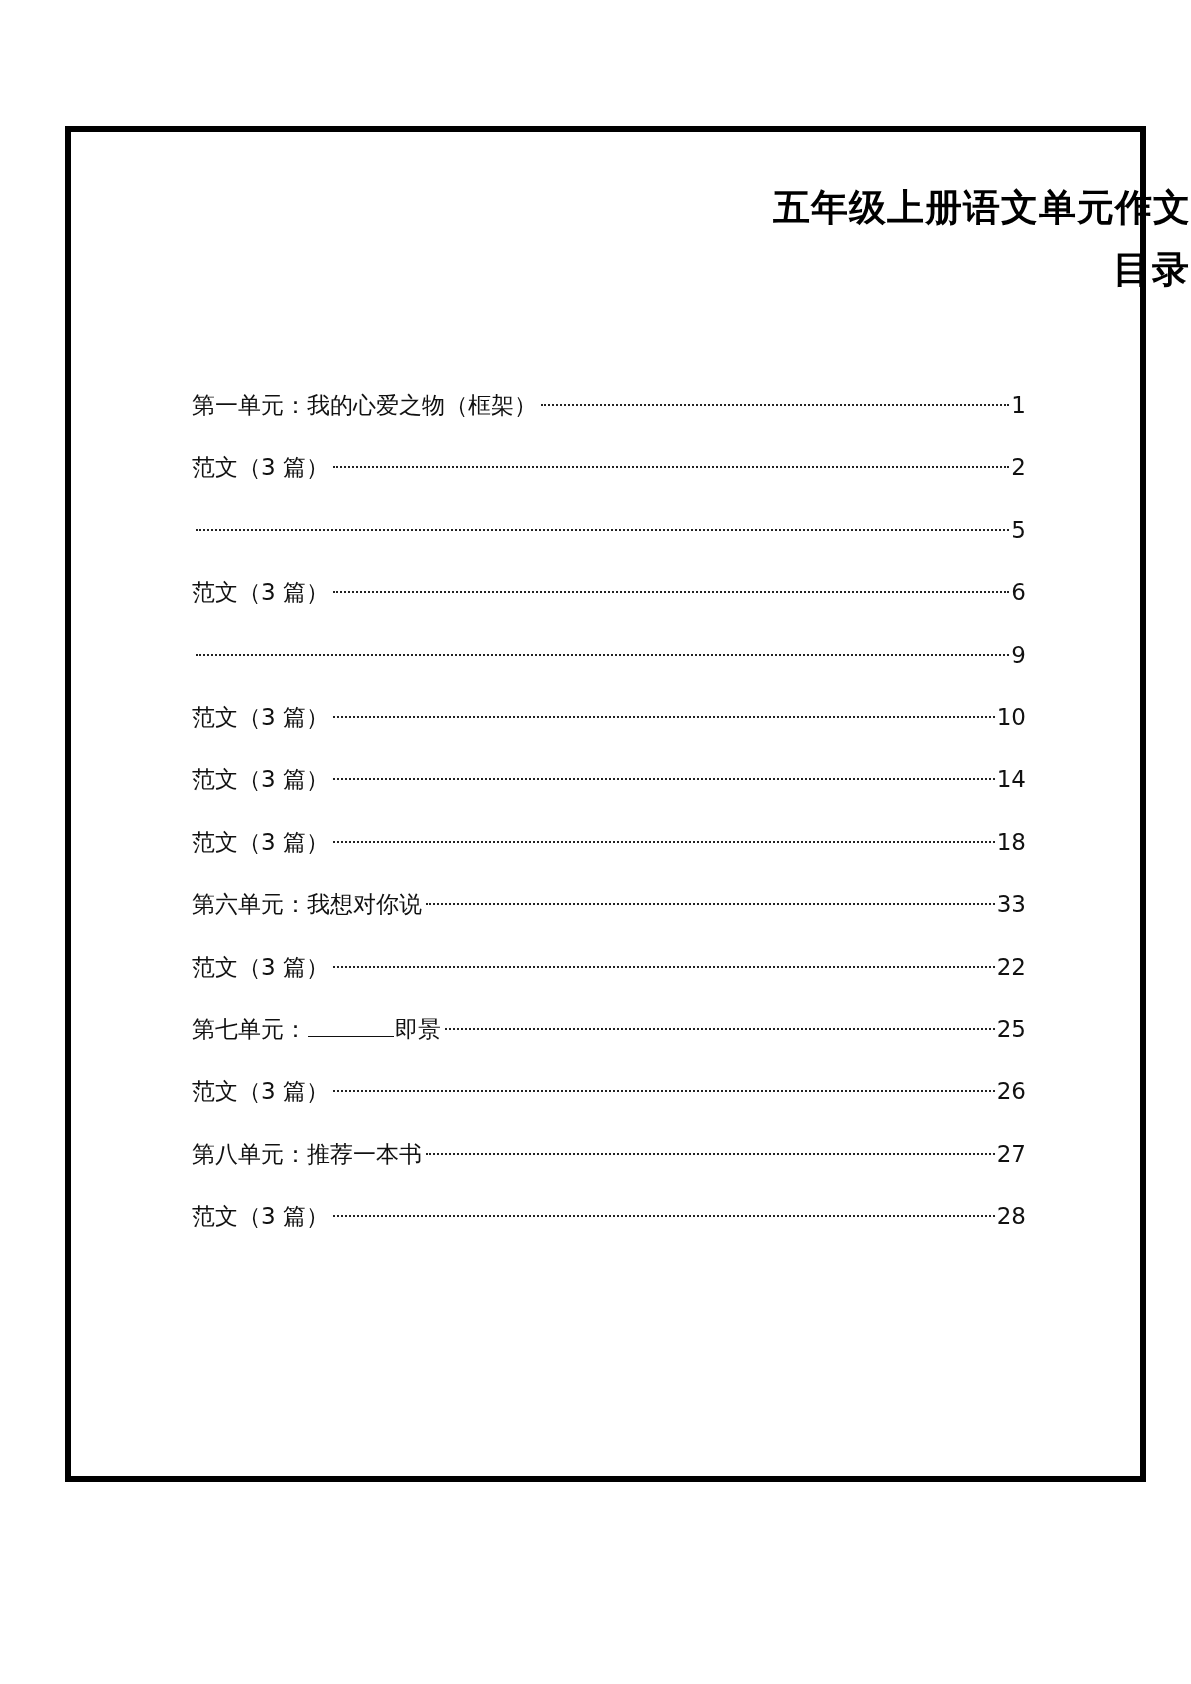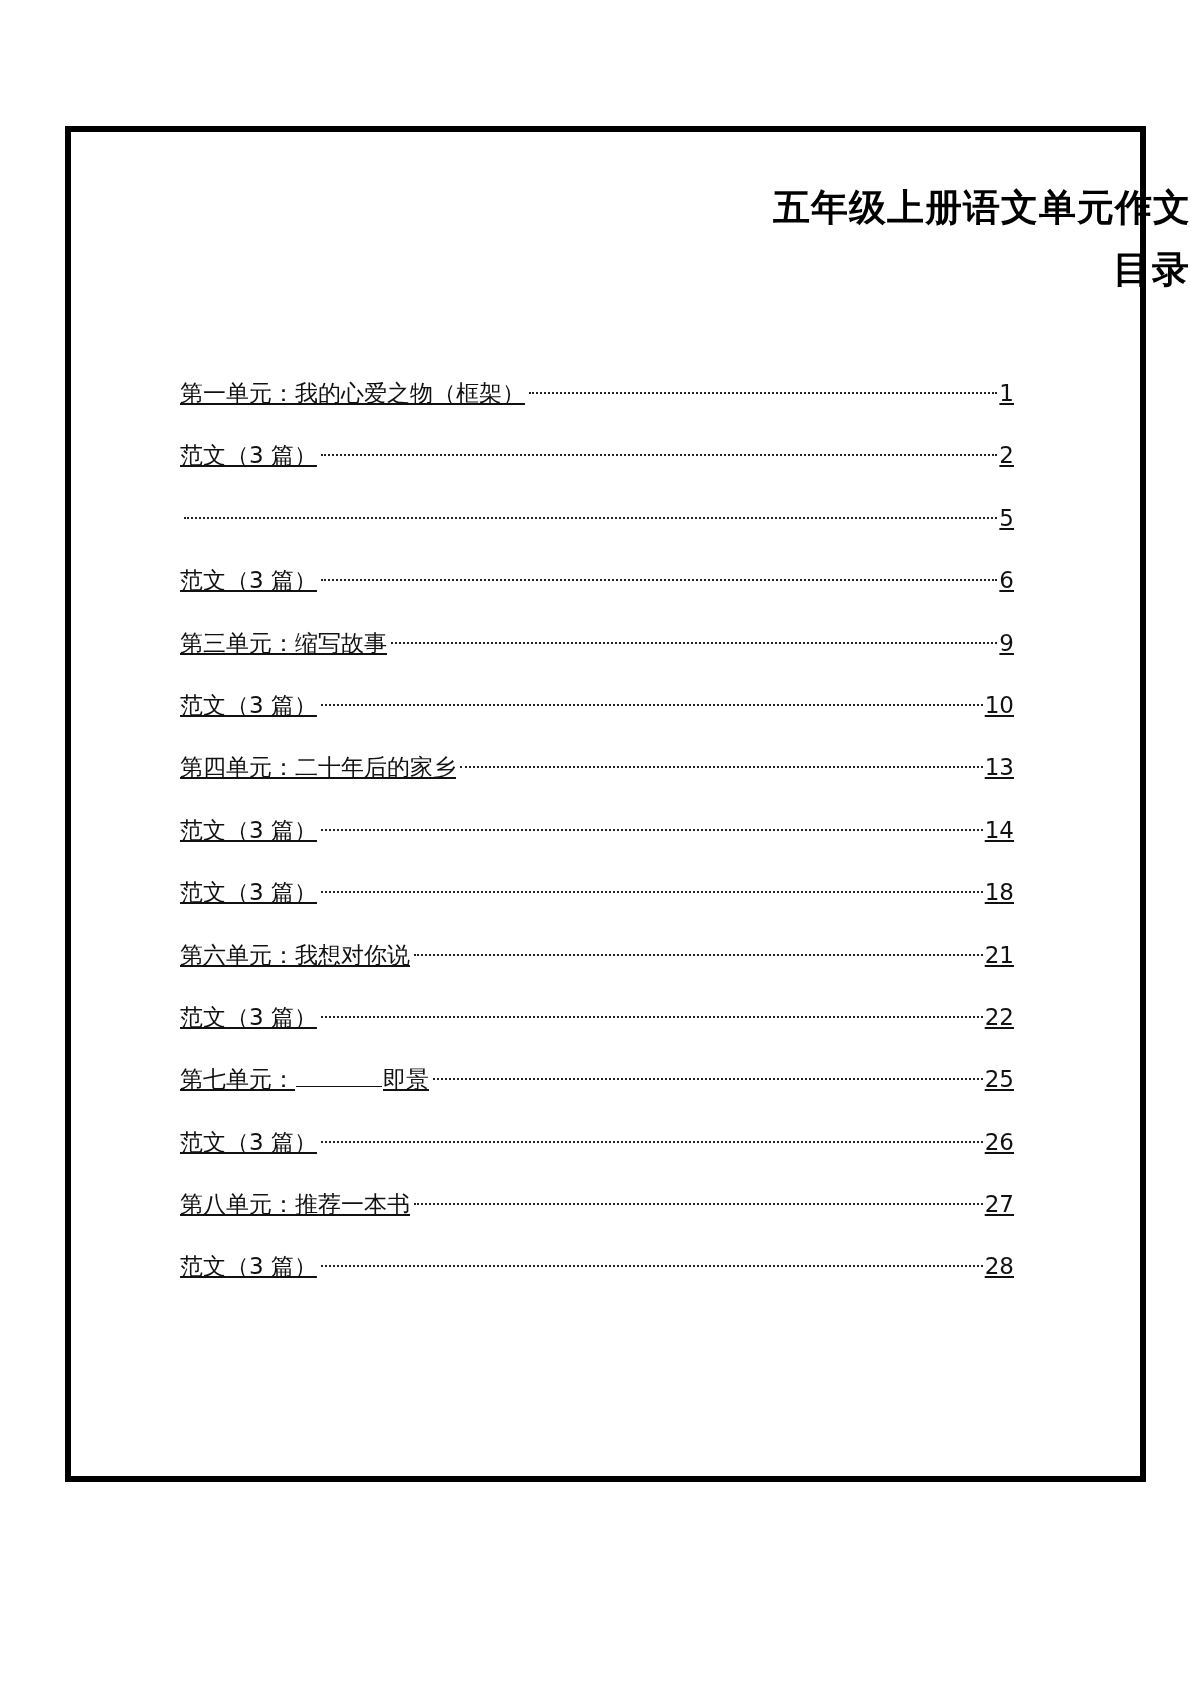--- a/index.html
+++ b/index.html
@@ -43,24 +43,23 @@
       top: 245px;
       font-size: 37px;
       line-height: 50px;
       letter-spacing: 2px;
     }
     .toc {
       position: absolute;
       left: 180px;
       top: 373px;
       width: 834px;
-      margin: 0;
+      margin: 12px;
       padding: 0;
       list-style: none;
-      text-decoration: underline;
     }
     .toc-row {
       display: flex;
       align-items: baseline;
       height: 62.4px;
       font-size: 23px;
       line-height: 40px;
       white-space: nowrap;
     }
     .toc-label {
@@ -109,48 +108,42 @@
   <li class="toc-row">
     <span class="toc-leader"></span>
     <span class="toc-page">5</span>
   </li>
   <li class="toc-row">
     <span class="toc-label">范文（3 篇）</span>
     <span class="toc-leader"></span>
     <span class="toc-page">6</span>
   </li>
   <li class="toc-row">
-    <span class="toc-label">第三单元：缩写故事</span>
     <span class="toc-leader"></span>
     <span class="toc-page">9</span>
   </li>
   <li class="toc-row">
     <span class="toc-label">范文（3 篇）</span>
     <span class="toc-leader"></span>
     <span class="toc-page">10</span>
-  </li>
-  <li class="toc-row">
-    <span class="toc-label">第四单元：二十年后的家乡</span>
-    <span class="toc-leader"></span>
-    <span class="toc-page">13</span>
   </li>
   <li class="toc-row">
     <span class="toc-label">范文（3 篇）</span>
     <span class="toc-leader"></span>
     <span class="toc-page">14</span>
   </li>
   <li class="toc-row">
     <span class="toc-label">范文（3 篇）</span>
     <span class="toc-leader"></span>
     <span class="toc-page">18</span>
   </li>
   <li class="toc-row">
     <span class="toc-label">第六单元：我想对你说</span>
     <span class="toc-leader"></span>
-    <span class="toc-page">21</span>
+    <span class="toc-page">33</span>
   </li>
   <li class="toc-row">
     <span class="toc-label">范文（3 篇）</span>
     <span class="toc-leader"></span>
     <span class="toc-page">22</span>
   </li>
   <li class="toc-row">
     <span class="toc-label"><span>第七单元：</span><span class="blank"></span><span>即景</span></span>
     <span class="toc-leader"></span>
     <span class="toc-page">25</span>

